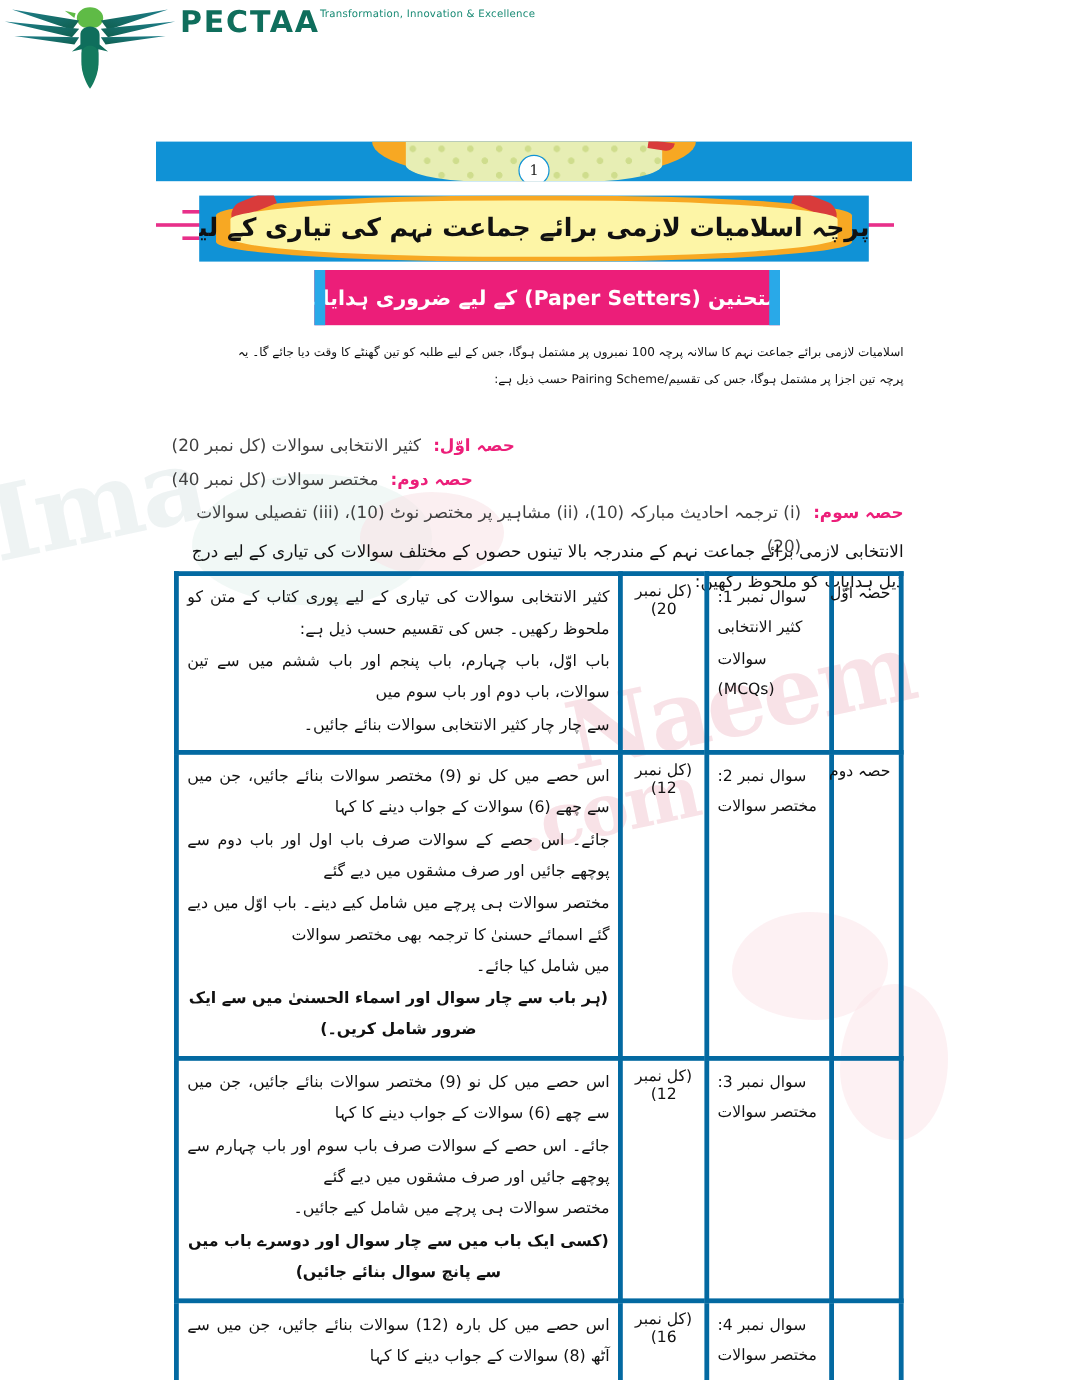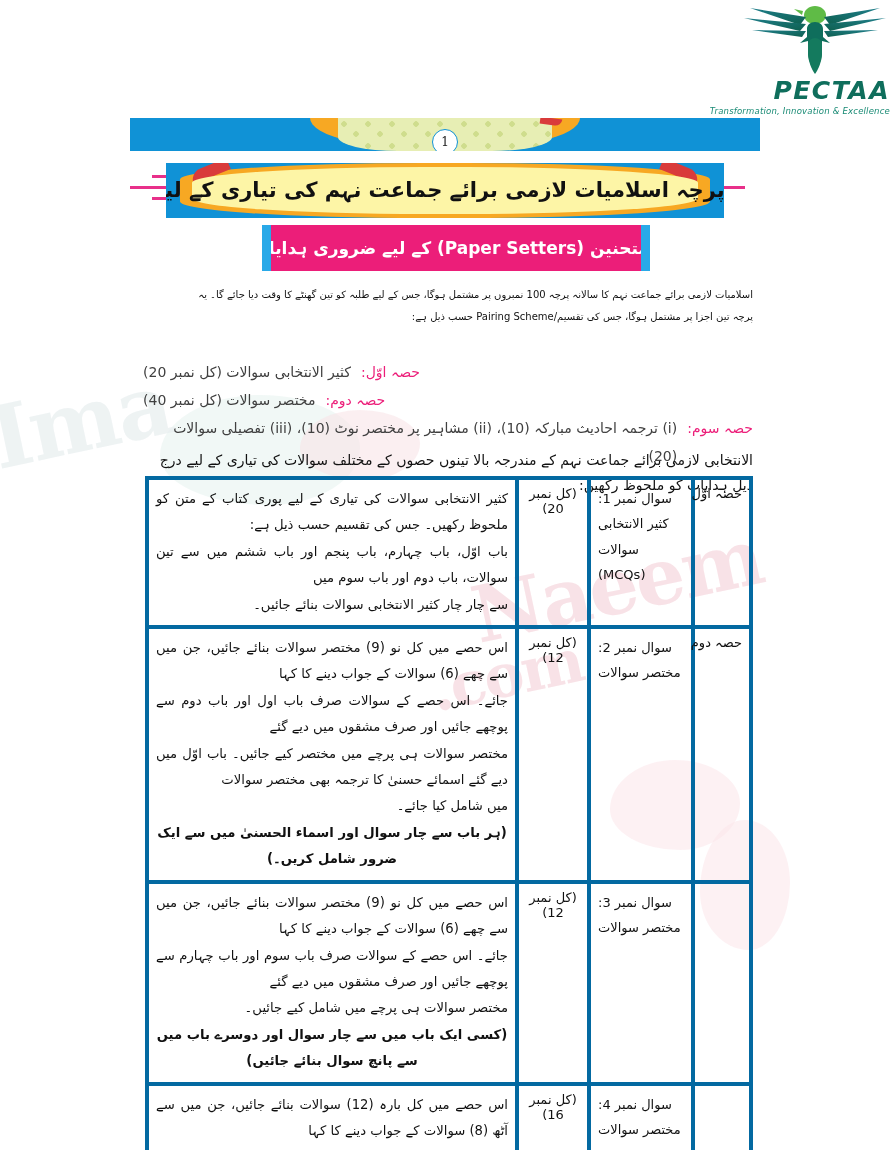--- a/index.html
+++ b/index.html
@@ -37,21 +37,21 @@
   .wm-b2 { left:300px; top:410px; width:120px; height:70px; background:#f8e2e6; }
   .wm-b3 { left:610px; top:760px; width:130px; height:90px; background:#fbe5e9; }
   .wm-b4 { left:700px; top:820px; width:90px;  height:130px; background:#fbe5e9; }
 
   
   #page { position:relative; z-index:2; width:890px; height:1150px; }
 
   
   .logo-wrap {
     position:absolute; left:0; right:0; top:4px;
-    display:flex; flex-direction:column; align-items:flex-end;font-style:italic;
+    display:flex; flex-direction:row; align-items:flex-start;
   }
   .logo-mark { width:150px; height:72px; display:block; }
   .logo-name {
     font-family:"DejaVu Sans","Liberation Sans",sans-serif;
     font-weight:700; font-size:25px; letter-spacing:1.5px;
     color:#0f6e5c; line-height:1; margin-top:2px;
   }
   .logo-tag {
     font-family:"DejaVu Sans","Liberation Sans",sans-serif;
     font-size:8.5px; color:#188a74; letter-spacing:.2px; margin-top:3px;
@@ -165,21 +165,21 @@
     position:absolute; left:143px; top:284px; width:610px;
     font-size:10px; line-height:2.15; text-align:justify;
   }
   .intro p { margin:0; }
 
   .parts {
     position:absolute; left:143px; top:358px; width:610px;
     font-size:14px; line-height:2.0;
   }
   .part-row { display:flex; justify-content:flex-end; gap:10px; align-items:baseline; }
-  .part-label { color:#ec1e79; font-weight:400; white-space:nowrap; }
+  .part-label { color:#ec1e79; font-weight:700; white-space:nowrap; }
   .part-text  { color:#404040; }
 
   .intro2 {
     position:absolute; left:143px; top:448px; width:610px;
     font-size:14px; line-height:1.8;
   }
 
   
   .tbl-wrap { position:absolute; left:145px; top:476px; width:608px; }
   table.pairing {
@@ -326,21 +326,21 @@
           <tr>
             <td class="c-part">حصہ دوم</td>
             <td class="c-qno">
               <span class="qno-main">سوال نمبر 2:</span>
               <span class="qno-sub">مختصر سوالات</span>
             </td>
             <td class="c-marks">(کل نمبر 12)</td>
             <td class="c-desc">
               <span class="ln">اس حصے میں کل نو (9) مختصر سوالات بنائے جائیں، جن میں سے چھے (6) سوالات کے جواب دینے کا کہا</span>
               <span class="ln">جائے۔ اس حصے کے سوالات صرف باب اول اور باب دوم سے پوچھے جائیں اور صرف مشقوں میں دیے گئے</span>
-              <span class="ln">مختصر سوالات  ہی پرچے میں مختصر کیے جائیں۔ باب اوّل میں دیے گئے اسمائے حسنیٰ کا ترجمہ بھی مختصر سوالات</span>
+              <span class="ln">مختصر سوالات  ہی پرچے میں شامل کیے دینے۔ باب اوّل میں دیے گئے اسمائے حسنیٰ کا ترجمہ بھی مختصر سوالات</span>
               <span class="ln">میں شامل کیا جائے۔</span>
               <span class="ln center">(ہر باب سے چار سوال اور اسماء الحسنیٰ میں سے ایک ضرور شامل کریں۔)</span>
             </td>
           </tr>
           <tr>
             <td class="c-part"></td>
             <td class="c-qno">
               <span class="qno-main">سوال نمبر 3:</span>
               <span class="qno-sub">مختصر سوالات</span>
             </td>

